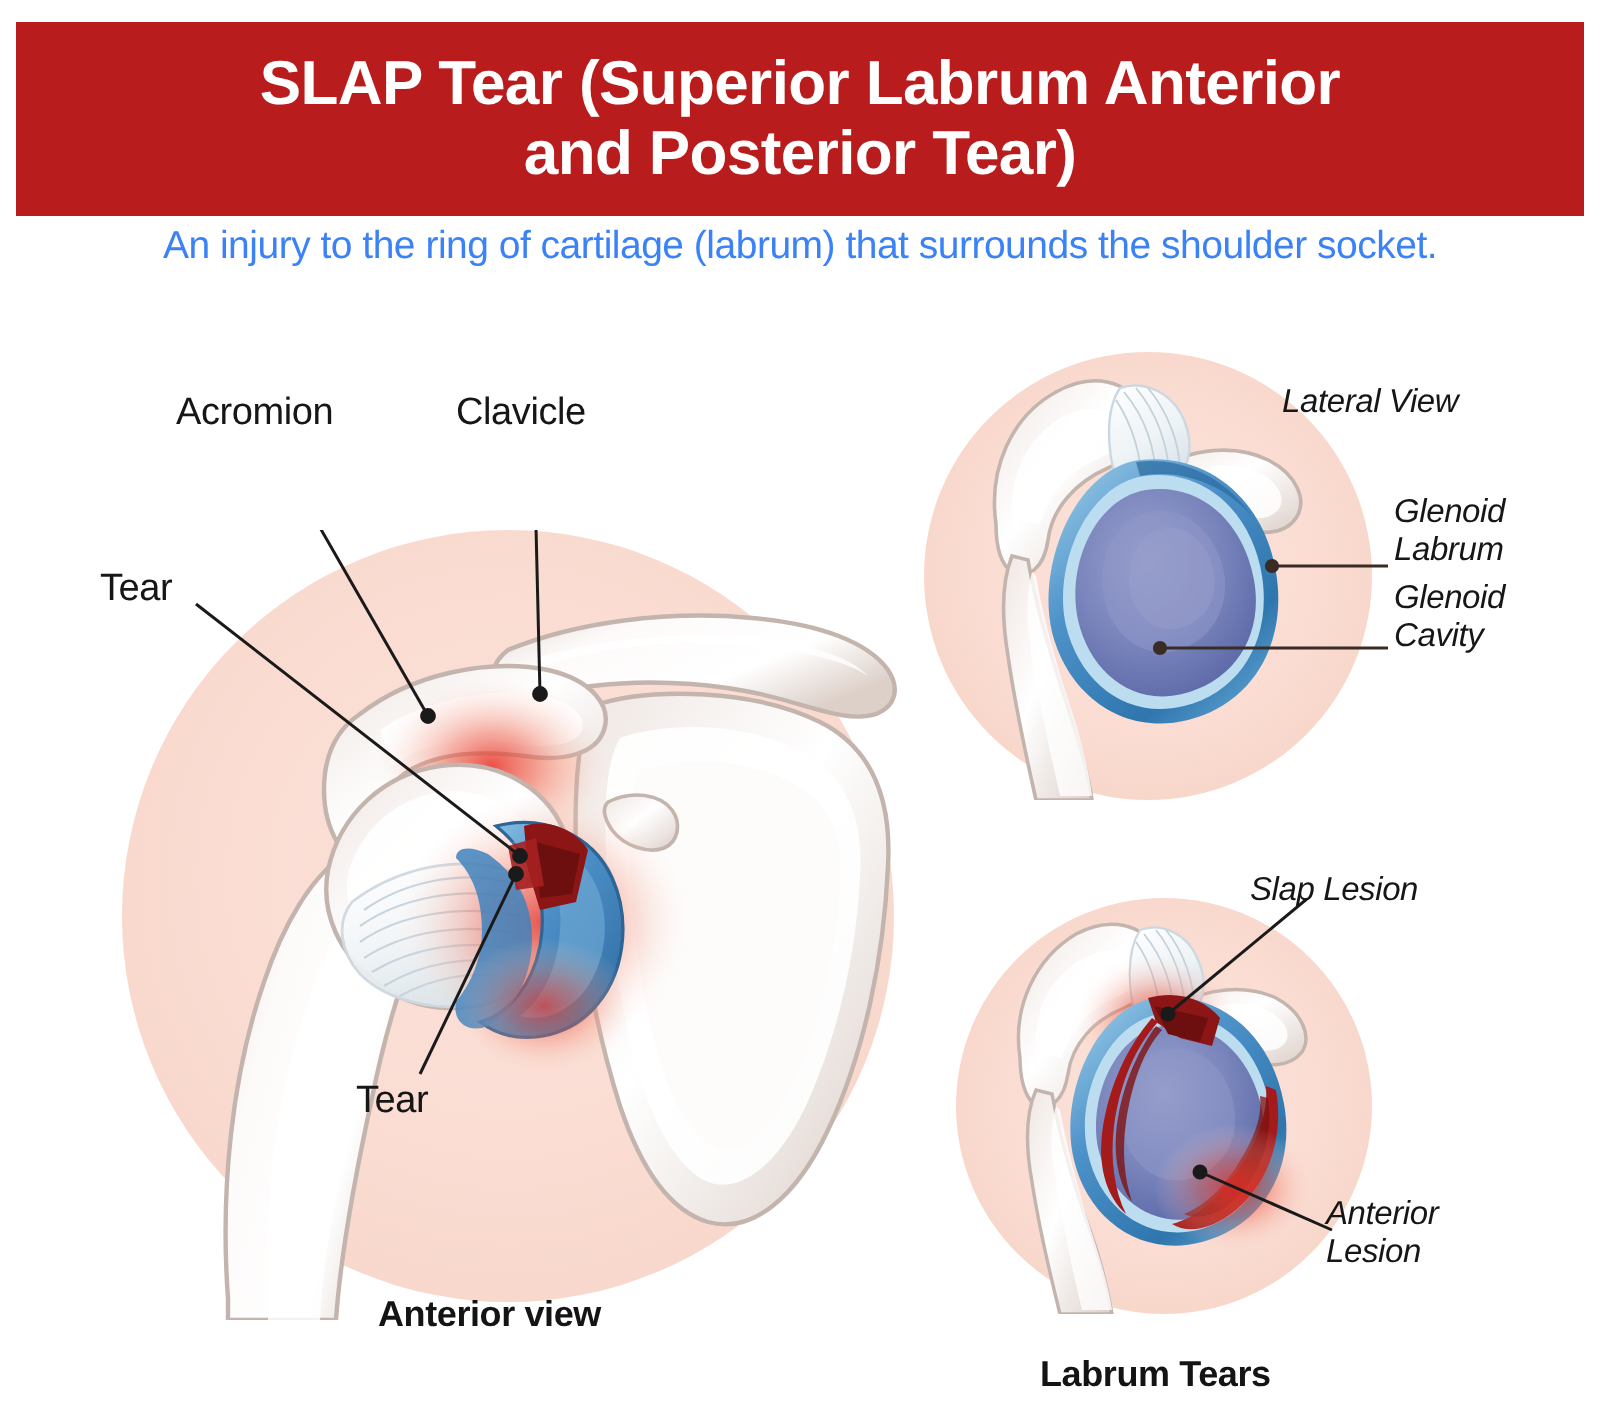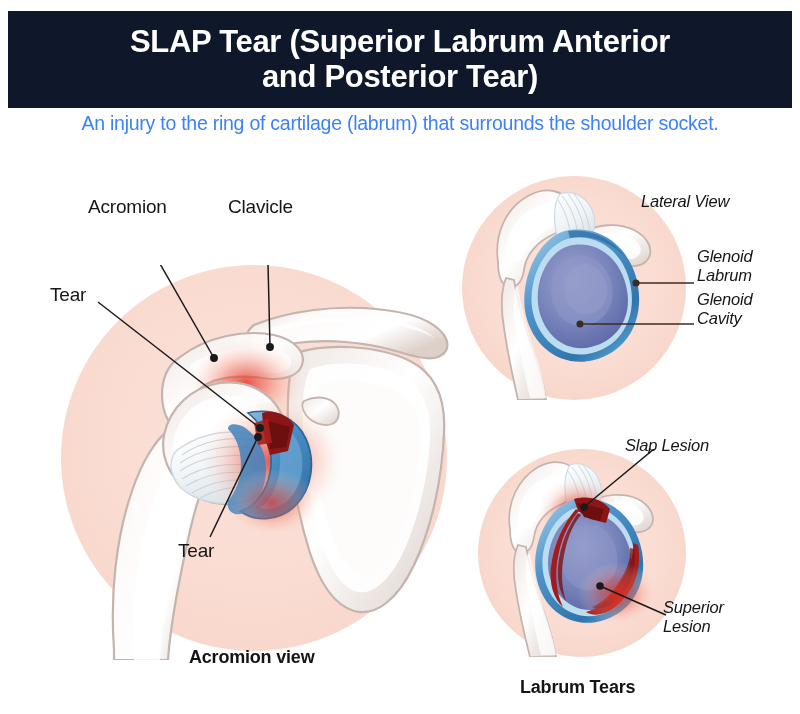--- a/index.html
+++ b/index.html
@@ -7,21 +7,21 @@
   body{
     width:800px;height:714px;position:relative;overflow:hidden;
     font-family:"Liberation Sans","DejaVu Sans",sans-serif;
     color:#1a1a1a;
   }
   #stage{position:absolute;inset:0;width:800px;height:714px;}
 
   
   .banner{
     position:absolute;left:8px;top:11px;width:784px;height:97px;
-    background:#0f172a;
+    background:#b91c1c;
     display:flex;align-items:center;justify-content:center;
   }
   .banner-title{
     color:#ffffff;font-weight:bold;font-size:31px;line-height:1.12;
     text-align:center;letter-spacing:-0.3px;width:96%;
   }
   .subtitle{
     position:absolute;left:0;top:112px;width:800px;
     text-align:center;font-size:19.5px;color:#3b82f6;letter-spacing:-0.25px;
   }
@@ -191,21 +191,21 @@
         <line x1="200" y1="172" x2="152" y2="272"></line>
         <circle cx="200" cy="172" r="3.2"></circle>
       </g>
     </svg>
   </div>
 
   <div class="lbl" style="left:88px;top:196px;">Acromion</div>
   <div class="lbl" style="left:228px;top:196px;">Clavicle</div>
   <div class="lbl" style="left:50px;top:284px;">Tear</div>
   <div class="lbl" style="left:178px;top:540px;">Tear</div>
-  <div class="caption" style="left:189px;top:647px;">Acromion view</div>
+  <div class="caption" style="left:189px;top:647px;">Anterior view</div>
 
   <div class="panel" style="left:462px;top:176px;width:224px;height:224px;">
     <svg class="svgart" width="224" height="224" viewBox="0 0 224 224">
       <defs>
         <radialGradient id="pinkC2" cx="50%" cy="48%" r="55%">
           <stop offset="0%" stop-color="#fbe3db"></stop>
           <stop offset="70%" stop-color="#fadcd2"></stop>
           <stop offset="100%" stop-color="#f8d6c9"></stop>
         </radialGradient>
         <linearGradient id="boneS2" x1="0" y1="0" x2="1" y2="1">
@@ -397,18 +397,18 @@
         <circle cx="106" cy="58" r="3"></circle>
 
         <line x1="122" y1="137" x2="188" y2="166"></line>
         <circle cx="122" cy="137" r="3"></circle>
       </g>
     </svg>
   </div>
 
   <div class="lbl sm" style="left:625px;top:436px;">Slap Lesion</div>
   <div class="lbl sm two" style="left:663px;top:598px;">
-    <div>Superior</div>
+    <div>Anterior</div>
     <div>Lesion</div>
   </div>
   <div class="caption" style="left:520px;top:677px;">Labrum Tears</div>
 
 </div>
 
 </body></html>

